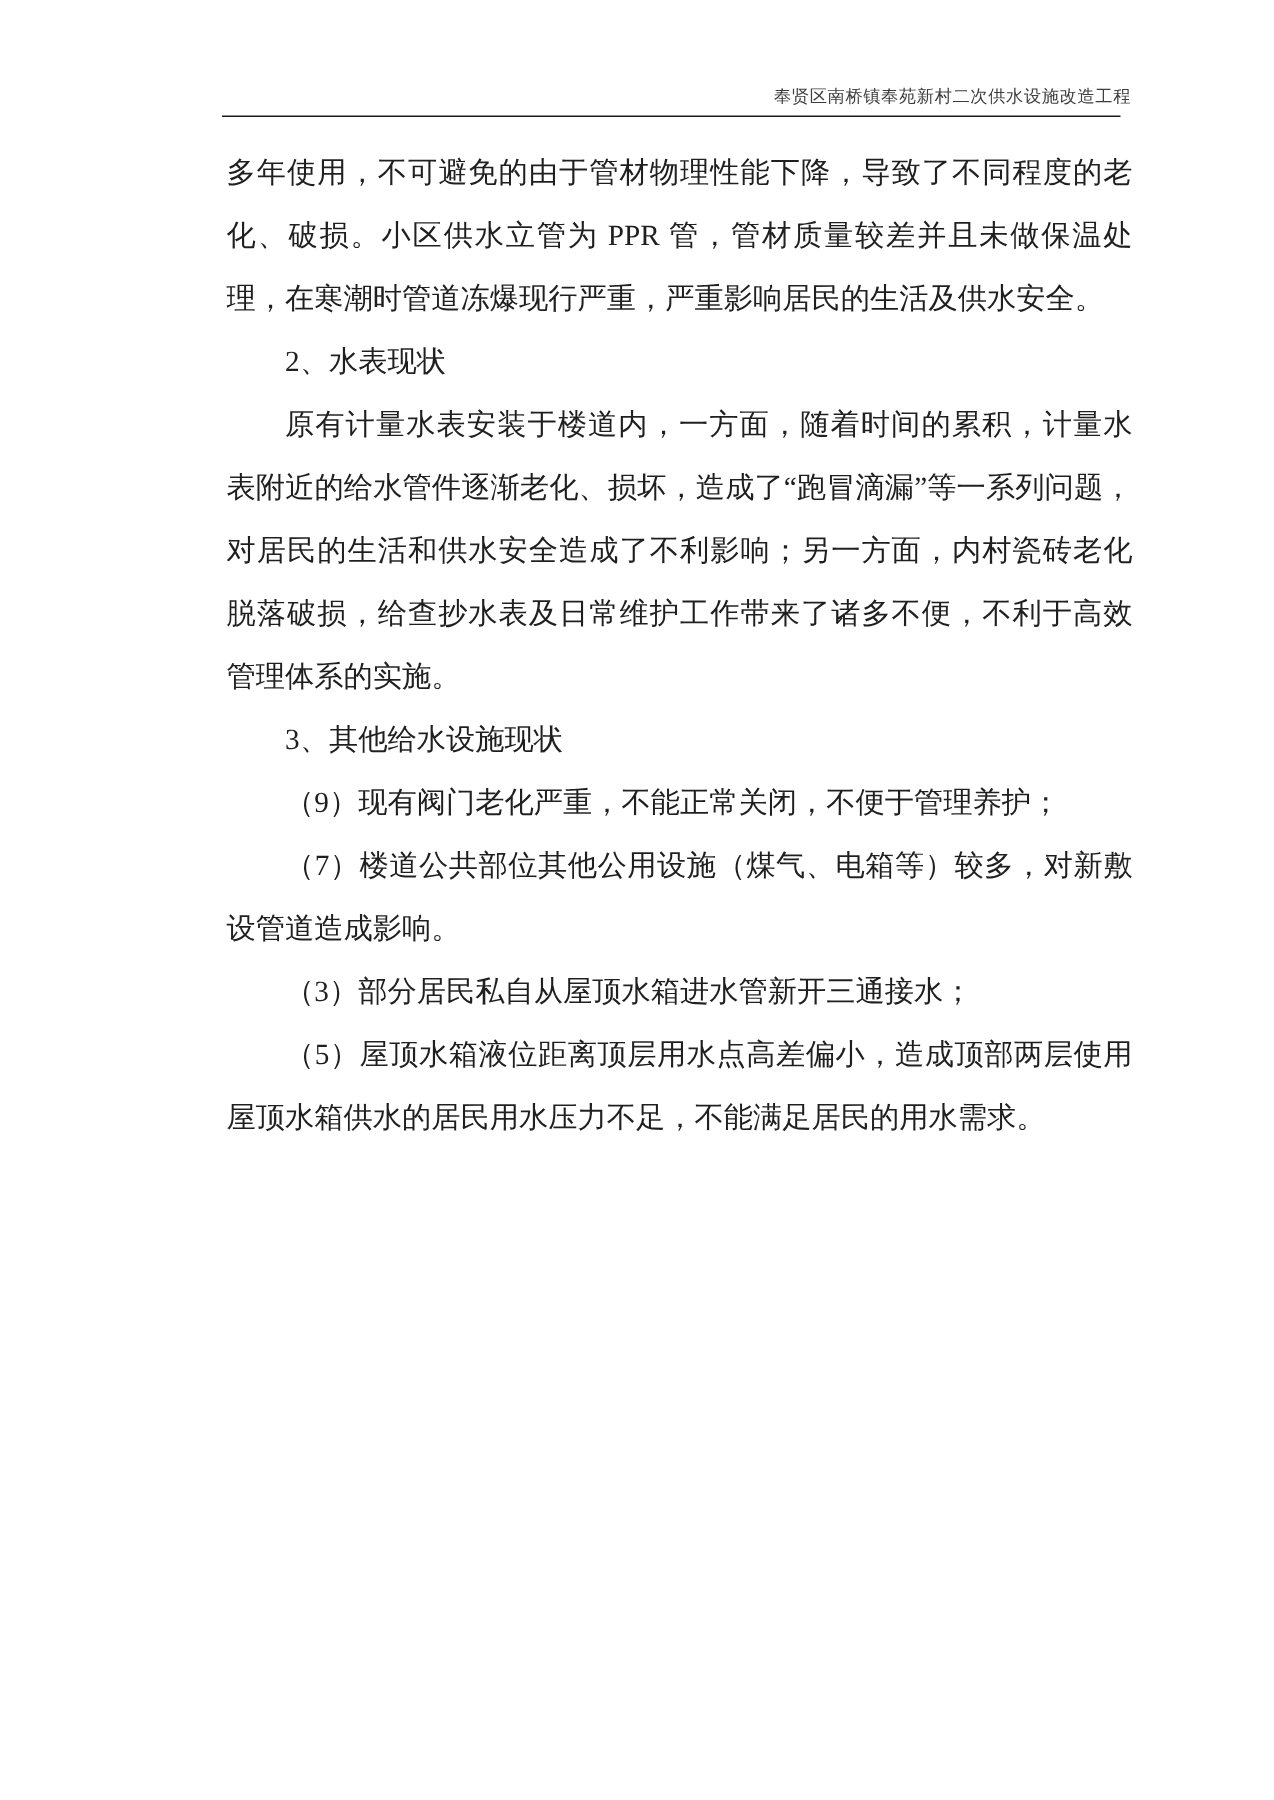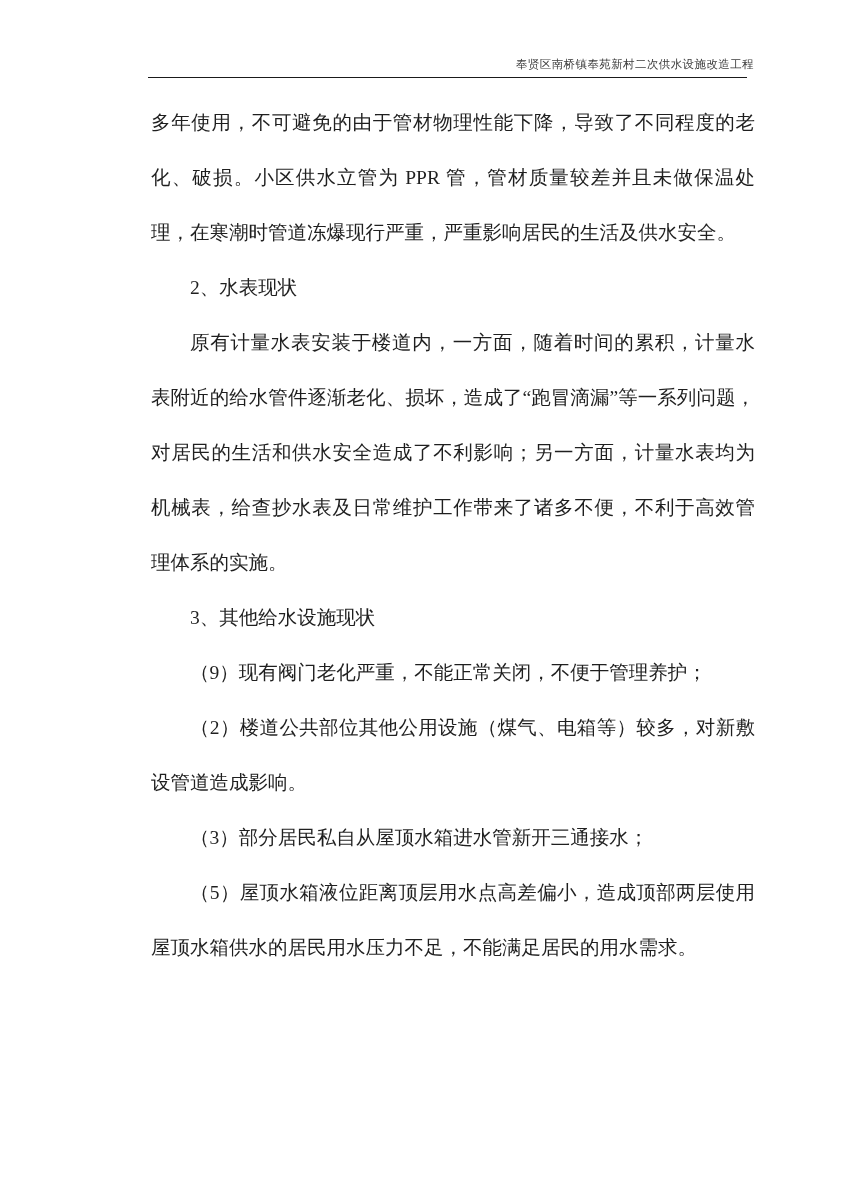--- a/index.html
+++ b/index.html
@@ -33,21 +33,21 @@
     width: 599px;
     height: 0;
     border-top: 1.5px solid #1a1a1a;
   }
   .doc-body {
     position: absolute;
     top: 95px;
     left: 127px;
     width: 604px;
     font-size: 19.5px;
-    line-height: 55px;
+    line-height: 42px;
     text-align: justify;
     text-justify: inter-character;
     color: #1f1f1f;
   }
   .para {
     margin: 0;
     padding: 0;
   }
   .para.indent {
     text-indent: 2em;
@@ -68,23 +68,23 @@
 
 <div class="page">
 
   <div class="header-title">奉贤区南桥镇奉苑新村二次供水设施改造工程</div>
 
   <div class="header-rule"></div>
 
   <div class="doc-body">
       <p class="para">多年使用，不可避免的由于管材物理性能下降，导致了不同程度的老化、破损。小区供水立管为 PPR 管，管材质量较差并且未做保温处理，在寒潮时管道冻爆现行严重，严重影响居民的生活及供水安全。</p>
       <p class="para indent">2、水表现状</p>
-      <p class="para indent">原有计量水表安装于楼道内，一方面，随着时间的累积，计量水表附近的给水管件逐渐老化、损坏，造成了“跑冒滴漏”等一系列问题，对居民的生活和供水安全造成了不利影响；另一方面，计量水表均为机械表，给查抄水表及日常维护工作带来了诸多不便，不利于高效管理体系的实施。</p>
+      <p class="para indent">原有计量水表安装于楼道内，一方面，随着时间的累积，计量水表附近的给水管件逐渐老化、损坏，造成了“跑冒滴漏”等一系列问题，对居民的生活和供水安全造成了不利影响；另一方面，内村瓷砖老化脱落破损，给查抄水表及日常维护工作带来了诸多不便，不利于高效管理体系的实施。</p>
       <p class="para indent">3、其他给水设施现状</p>
       <p class="para indent">（9）现有阀门老化严重，不能正常关闭，不便于管理养护；</p>
-      <p class="para indent">（2）楼道公共部位其他公用设施（煤气、电箱等）较多，对新敷设管道造成影响。</p>
+      <p class="para indent">（7）楼道公共部位其他公用设施（煤气、电箱等）较多，对新敷设管道造成影响。</p>
       <p class="para indent">（3）部分居民私自从屋顶水箱进水管新开三通接水；</p>
       <p class="para indent">（5）屋顶水箱液位距离顶层用水点高差偏小，造成顶部两层使用屋顶水箱供水的居民用水压力不足，不能满足居民的用水需求。</p>
     </div>
 
   <div class="footer-page-number">23</div>
 
 </div>
 
 </body></html>

